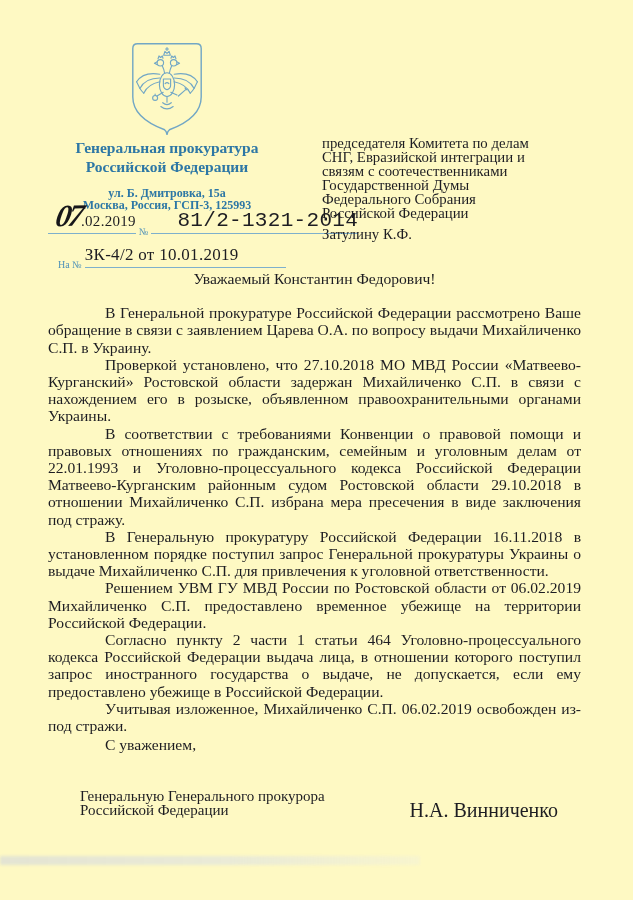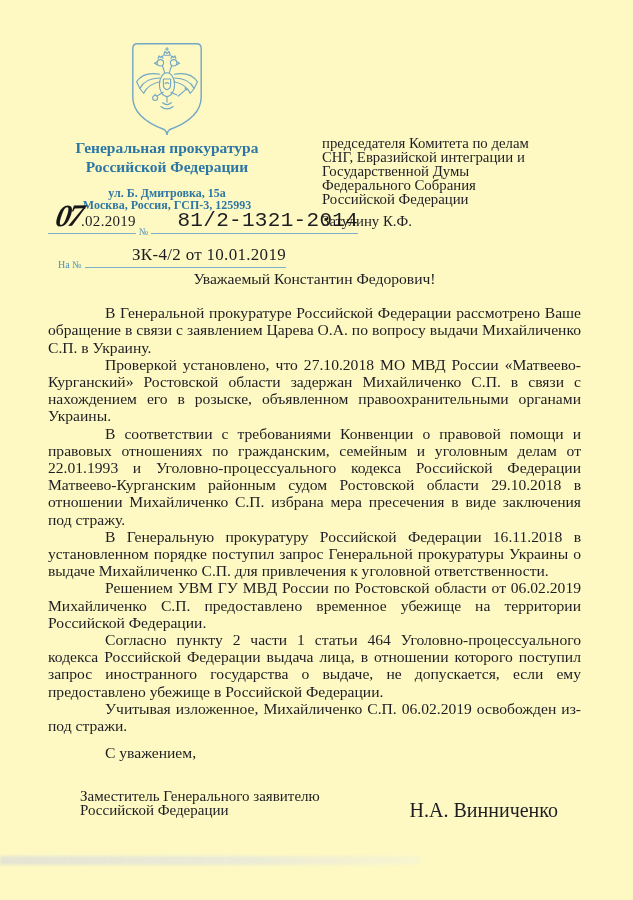--- a/index.html
+++ b/index.html
@@ -27,33 +27,33 @@
   .date-typed { font-size:15px; letter-spacing:0.3px; }
   .no-label { font-size:10px; color:#4f92b8; padding:0 3px; position:relative; top:3px; }
   .num-cell {
     flex:1; border-bottom:1.4px solid #7eb0cc; height:24px;
     font-size:21px; white-space:nowrap; padding-left:26px; letter-spacing:0.3px;font-family:Liberation Mono, monospace;
   }
   .ref-row2 { display:flex; align-items:flex-end; height:22px; margin-top:12px; }
   .na-label { font-size:10px; color:#4f92b8; white-space:nowrap; padding:0 3px 0 10px; position:relative; top:2px; }
   .reply-cell {
     flex:1; border-bottom:1.4px solid #7eb0cc; height:22px;
-    font-size:17px; text-align:right; white-space:nowrap; letter-spacing:0.3px;
+    font-size:17px; text-align:left; white-space:nowrap; letter-spacing:0.3px;
   }
 
   
   .recipient { position:absolute; left:322px; top:137px; width:235px; font-size:14.8px; line-height:13.9px; }
   .recipient div { white-space:nowrap; }
   .recipient-name { margin-top:8px; }
 
   
   .body { position:absolute; left:48px; top:270px; width:533px; font-size:15.6px; line-height:17.2px; text-align:justify; }
   .salutation { text-align:center; margin:0 0 17px 0; }
   .body p { margin:0; text-indent:57px; }
-  .closing { margin-top:10px; text-indent:57px; text-align:left; }
+  .closing { margin-top:2px; text-indent:57px; text-align:left; }
 
   
   .signature {
     position:absolute; left:80px; top:789px; width:478px;
     display:flex; justify-content:space-between; align-items:flex-end;
     font-size:15px; line-height:14px;
   }
   .sig-name { font-size:20px; white-space:nowrap;text-align:right; }
 
   
@@ -117,41 +117,42 @@
     </div>
     <div class="ref-row2">
       <span class="na-label">На №</span>
       <div class="reply-cell">ЗК-4/2 от 10.01.2019</div>
     </div>
   </div>
 
   <div class="recipient">
     <div>председателя Комитета по делам</div>
     <div>СНГ, Евразийской интеграции и</div>
+    <div>связям с соотечественниками</div>
     <div>Государственной Думы</div>
     <div>Федерального Собрания</div>
     <div>Российской Федерации</div>
     <div class="recipient-name">Затулину К.Ф.</div>
   </div>
 
   <div class="body">
     <div class="salutation">Уважаемый Константин Федорович!</div>
     <p>В Генеральной прокуратуре Российской Федерации рассмотрено Ваше обращение в связи с заявлением Царева О.А. по вопросу выдачи Михайличенко С.П. в Украину.</p>
     <p>Проверкой установлено, что 27.10.2018 МО МВД России «Матвеево-Курганский» Ростовской области задержан Михайличенко С.П. в связи с нахождением его в розыске, объявленном правоохранительными органами Украины.</p>
     <p>В соответствии с требованиями Конвенции о правовой помощи и правовых отношениях по гражданским, семейным и уголовным делам от 22.01.1993 и Уголовно-процессуального кодекса Российской Федерации Матвеево-Курганским районным судом Ростовской области 29.10.2018 в отношении Михайличенко С.П. избрана мера пресечения в виде заключения под стражу.</p>
     <p>В Генеральную прокуратуру Российской Федерации 16.11.2018 в установленном порядке поступил запрос Генеральной прокуратуры Украины о выдаче Михайличенко С.П. для привлечения к уголовной ответственности.</p>
     <p>Решением УВМ ГУ МВД России по Ростовской области от 06.02.2019 Михайличенко С.П. предоставлено временное убежище на территории Российской Федерации.</p>
     <p>Согласно пункту 2 части 1 статьи 464 Уголовно-процессуального кодекса Российской Федерации выдача лица, в отношении которого поступил запрос иностранного государства о выдаче, не допускается, если ему предоставлено убежище в Российской Федерации.</p>
     <p>Учитывая изложенное, Михайличенко С.П. 06.02.2019 освобожден из-под стражи.</p>
     <div class="closing">С уважением,</div>
   </div>
 
   <div class="signature">
     <div>
-      <div>Заместитель Генерального заявителю</div>
+      <div>Генеральную Генерального прокурора</div>
       <div>Российской Федерации</div>
     </div>
     <div class="sig-name">Н.А. Винниченко</div>
   </div>
 
   <div class="smudge"></div>
 
 </div>
 
 </body></html>

